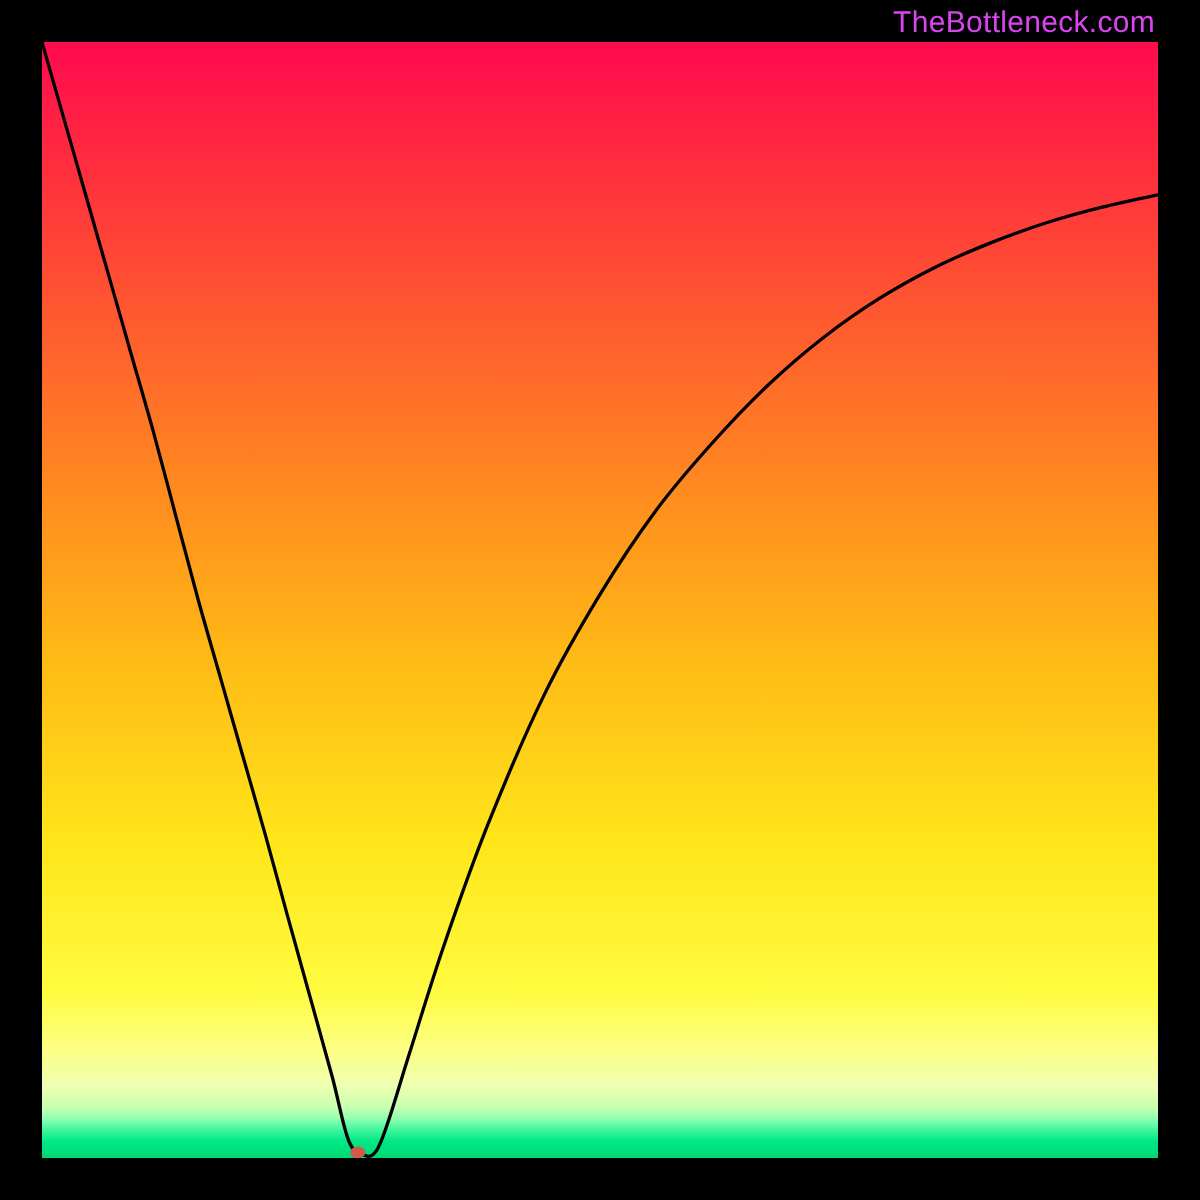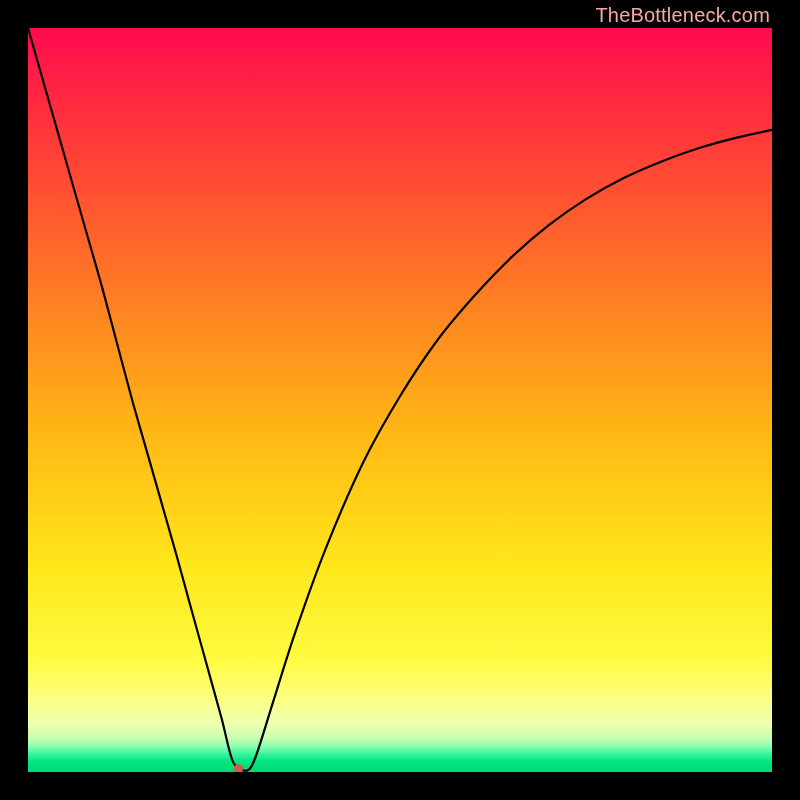--- a/index.html
+++ b/index.html
@@ -16,21 +16,21 @@
     left: 28px;
     top: 28px;
     width: 744px;
     height: 744px;
     background: #000;
   }
   .watermark {
     position: absolute;
     top: 4px;
     right: 30px;
-    color: #fca5a5;
+    color: #d946ef;
     font-size: 20px;
     font-weight: 400;
     letter-spacing: 0.2px;
     font-family: Arial, Helvetica, sans-serif;
   }
   svg { display: block; }
 </style>
 </head>
 <body>
 

